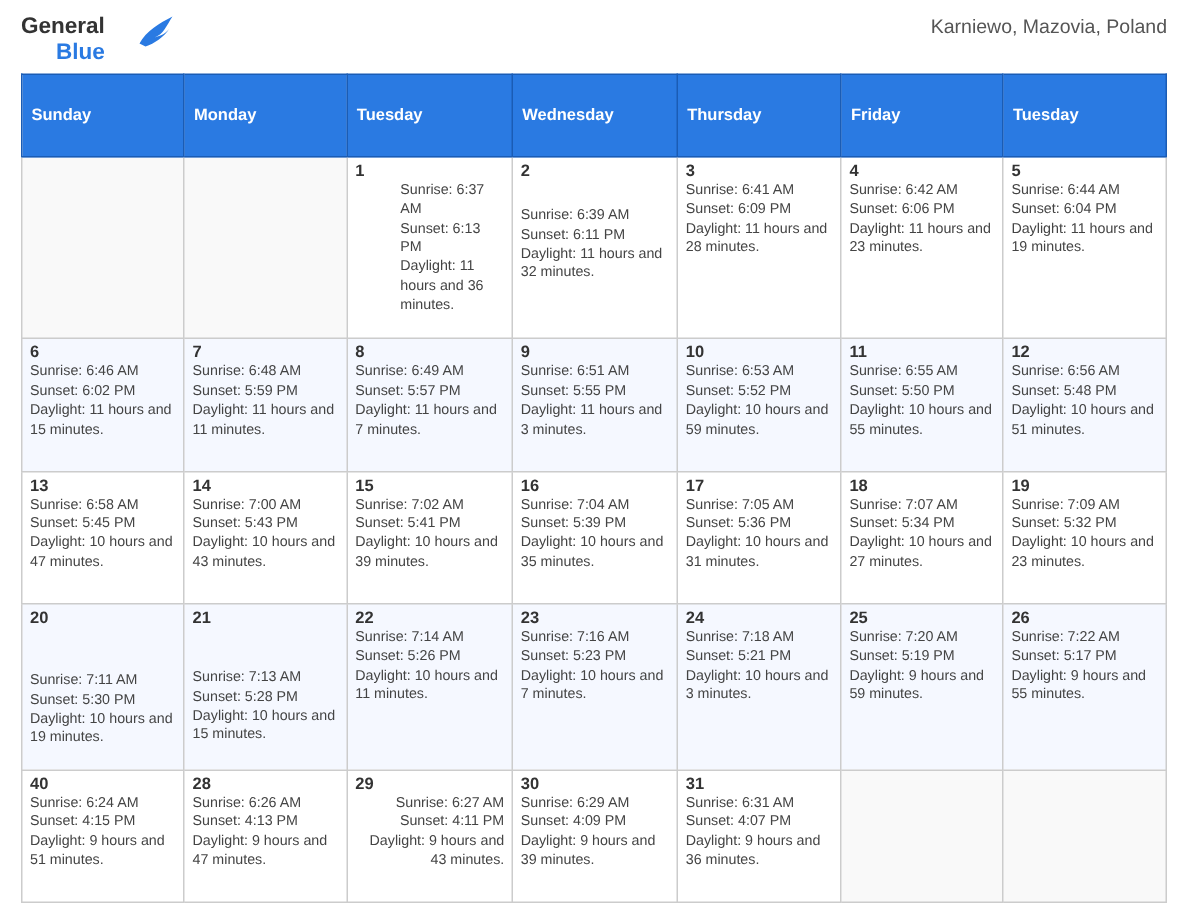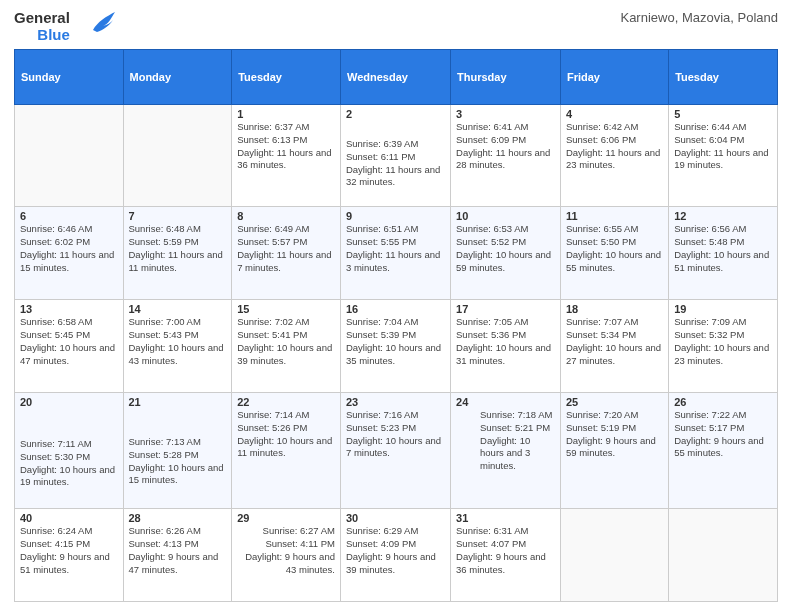--- a/index.html
+++ b/index.html
@@ -124,21 +124,21 @@
           <th>Friday</th>
           <th>Tuesday</th>
         </tr>
     </thead>
     <tbody id="calendar-body">
     <tr>
           <td class="empty"></td>
           <td class="empty"></td>
           <td>
             <span class="day-num">1</span>
-            <div class="day-info" style="white-space: pre-line;">Sunrise: 6:37 AM
+            <div class="day-info" style="white-space: pre-line; margin-left: 30px;">Sunrise: 6:37 AM
 Sunset: 6:13 PM
 Daylight: 11 hours and 36 minutes.</div>
           </td>
           <td>
             <span class="day-num">2</span>
             <div class="day-info" style="white-space: pre-line; margin-top: 18px;">Sunrise: 6:39 AM
 Sunset: 6:11 PM
 Daylight: 11 hours and 32 minutes.</div>
           </td>
           <td>
@@ -268,21 +268,21 @@
 Daylight: 10 hours and 11 minutes.</div>
           </td>
           <td>
             <span class="day-num">23</span>
             <div class="day-info" style="white-space: pre-line;">Sunrise: 7:16 AM
 Sunset: 5:23 PM
 Daylight: 10 hours and 7 minutes.</div>
           </td>
           <td>
             <span class="day-num">24</span>
-            <div class="day-info" style="white-space: pre-line; margin-left: 24px;">Sunrise: 7:18 AM
+            <div class="day-info" style="white-space: pre-line;">Sunrise: 7:18 AM
 Sunset: 5:21 PM
 Daylight: 10 hours and 3 minutes.</div>
           </td>
           <td>
             <span class="day-num">25</span>
             <div class="day-info" style="white-space: pre-line;">Sunrise: 7:20 AM
 Sunset: 5:19 PM
 Daylight: 9 hours and 59 minutes.</div>
           </td>
           <td>

